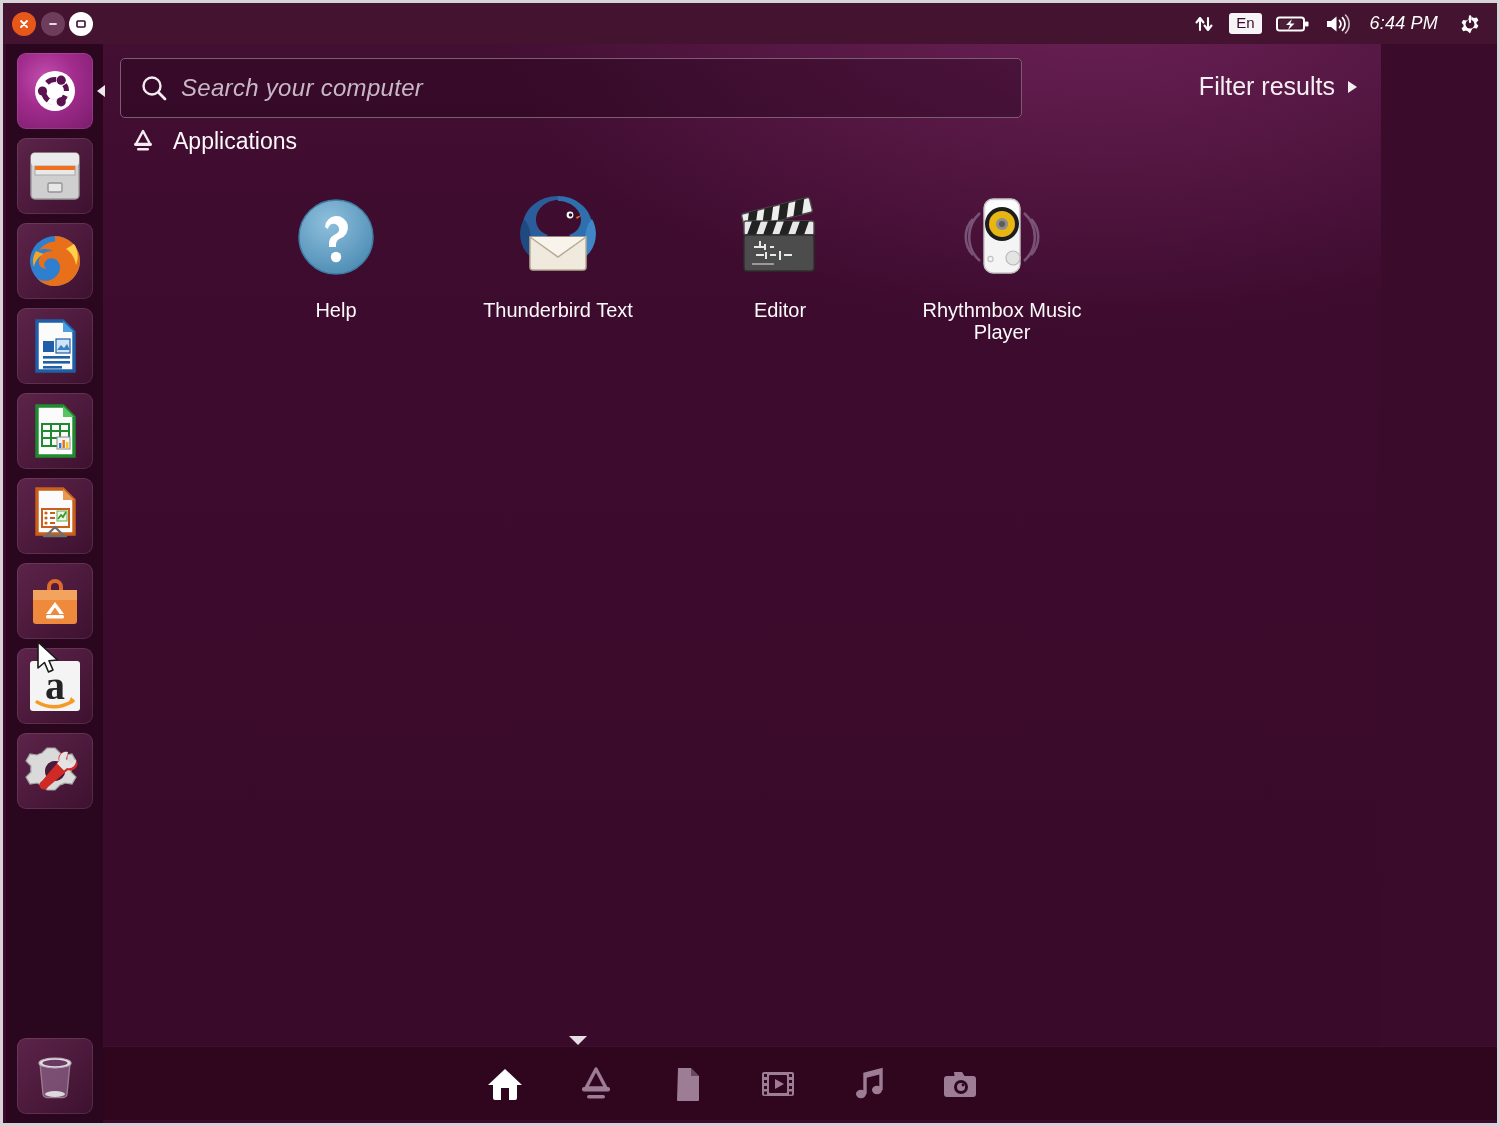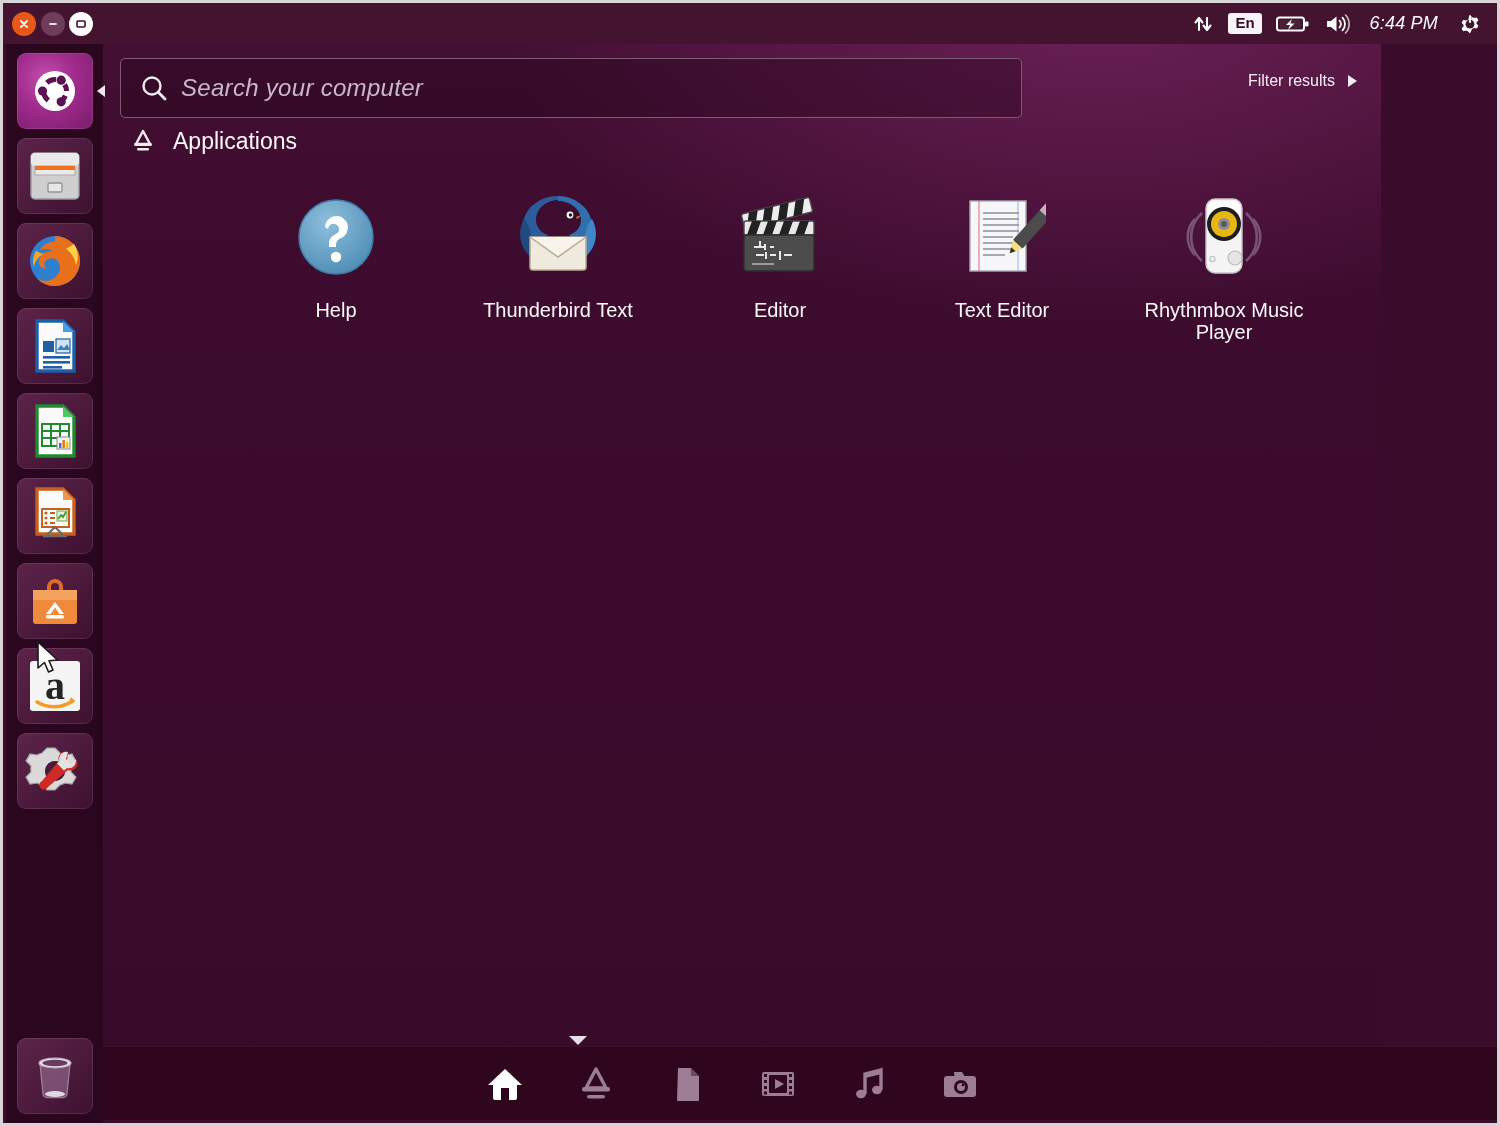--- a/index.html
+++ b/index.html
@@ -32,21 +32,21 @@
   #btn-max   { left: 66px; background: #ffffff; }
   #btn-close svg, #btn-min svg { stroke: #fff; }
   #btn-max svg { stroke: #3b0b2c; }
   .tray {
     position: absolute; top: 0; height: 41px;
     display: flex; align-items: center;
   }
   .tray-item { margin: 0 7px; display: flex; align-items: center; }
   .kbd-ind {
     background: #f6f4f6; color: #3b0b2c;
-    font-size: 15px; font-weight: 700;
+    font-size: 15px; font-weight: 400;
     padding: 1px 7px 2px 7px; border-radius: 3px;
     line-height: 18px;
   }
   .clock {
     color: #fdfdfd; font-size: 18px; letter-spacing: .2px;
     padding: 0 6px; font-family: "Liberation Sans", sans-serif; font-style: italic;
   }
   
   #launcher {
     position: absolute; left: 3px; top: 41px;
@@ -92,21 +92,21 @@
     background: rgba(32,4,24,0.35);
     display: flex; align-items: center;
   }
   #search-icon { margin: 0 12px 0 18px; }
   #search-placeholder {
     font-size: 24px; font-style: italic; color: #c8b7c6;
     letter-spacing: .3px;
   }
   #filter-results {
     position: absolute; right: 24px; top: 28px;
-    color: #f4eef3; font-size: 16px;
+    color: #f4eef3; font-size: 25px;
     display: flex; align-items: center; gap: 13px;
   }
   #filter-arrow {
     width: 0; height: 0;
     border-top: 6px solid transparent;
     border-bottom: 6px solid transparent;
     border-left: 9px solid #f4eef3;
   }
   #cat-header {
     position: absolute; left: 27px; top: 84px;
@@ -407,40 +407,20 @@
             <path d="M18 30 l-5 14 h9 l5 -14 z M34 30 l-5 14 h9 l5 -14 z M50 30 l-5 14 h9 l5 -14 z M66 30 l-5 14 h9 l5 -14 z" fill="#222222"></path>
             <rect x="10" y="44" width="70" height="36" rx="3" fill="#4c4c4c" stroke="#2e2e2e" stroke-width="1.4"></rect>
             <path d="M20 56 h6 v-6 M26 56 h5 M31 53 v6 M36 56 h4" stroke="#e9e9e9" stroke-width="2" fill="none"></path>
             <path d="M22 64 h8 M32 61 v7 M36 64 h6 M46 60 v9 M50 64 h8" stroke="#e9e9e9" stroke-width="2" fill="none"></path>
             <path d="M18 73 h22" stroke="#9a9a9a" stroke-width="2"></path>
           </svg>
         </div>
         <div class="res-label">Editor</div>
       </div>
 
-      <div class="res">
-        <div class="res-icon">
-          <svg width="88" height="88" viewBox="0 0 88 88">
-            <rect x="12" y="8" width="56" height="70" fill="#f7f7fa" stroke="#a9a9b5" stroke-width="1.4"></rect>
-            <path d="M21 8 v70" stroke="#e2748a" stroke-width="1.1"></path>
-            <path d="M60 8 v70" stroke="#9fb6e0" stroke-width="1.1"></path>
-            <g stroke="#8e8e9c" stroke-width="1.5">
-              <path d="M25 20 h36 M25 26 h36 M25 32 h36 M25 38 h36 M25 44 h30 M25 50 h33 M25 56 h36 M25 62 h22"></path>
-            </g>
-            <g transform="rotate(42 62 48)">
-              <rect x="56" y="6" width="13" height="46" rx="1.5" fill="#4c4c4c"></rect>
-              <rect x="56" y="2" width="13" height="8" rx="2" fill="#e79ec6"></rect>
-              <rect x="56" y="9" width="13" height="3" fill="#b9b9b9"></rect>
-              <path d="M56 52 l6.5 12 6.5 -12 z" fill="#f5e07a"></path>
-              <path d="M59.5 58.5 l3 5.5 3 -5.5 z" fill="#32322e"></path>
-            </g>
-          </svg>
-        </div>
-        <div class="res-label">Text Editor</div>
-      </div>
 
       <div class="res">
         <div class="res-icon">
           <svg width="92" height="92" viewBox="0 0 92 92">
             <g opacity="0.45" stroke="#b3a2c4" stroke-width="2.6" fill="none">
               <path d="M24 22 a32 32 0 0 0 0 48"></path>
               <path d="M68 22 a32 32 0 0 1 0 48"></path>
               <path d="M17 28 a26 26 0 0 0 0 36"></path>
               <path d="M75 28 a26 26 0 0 1 0 36"></path>
             </g>

